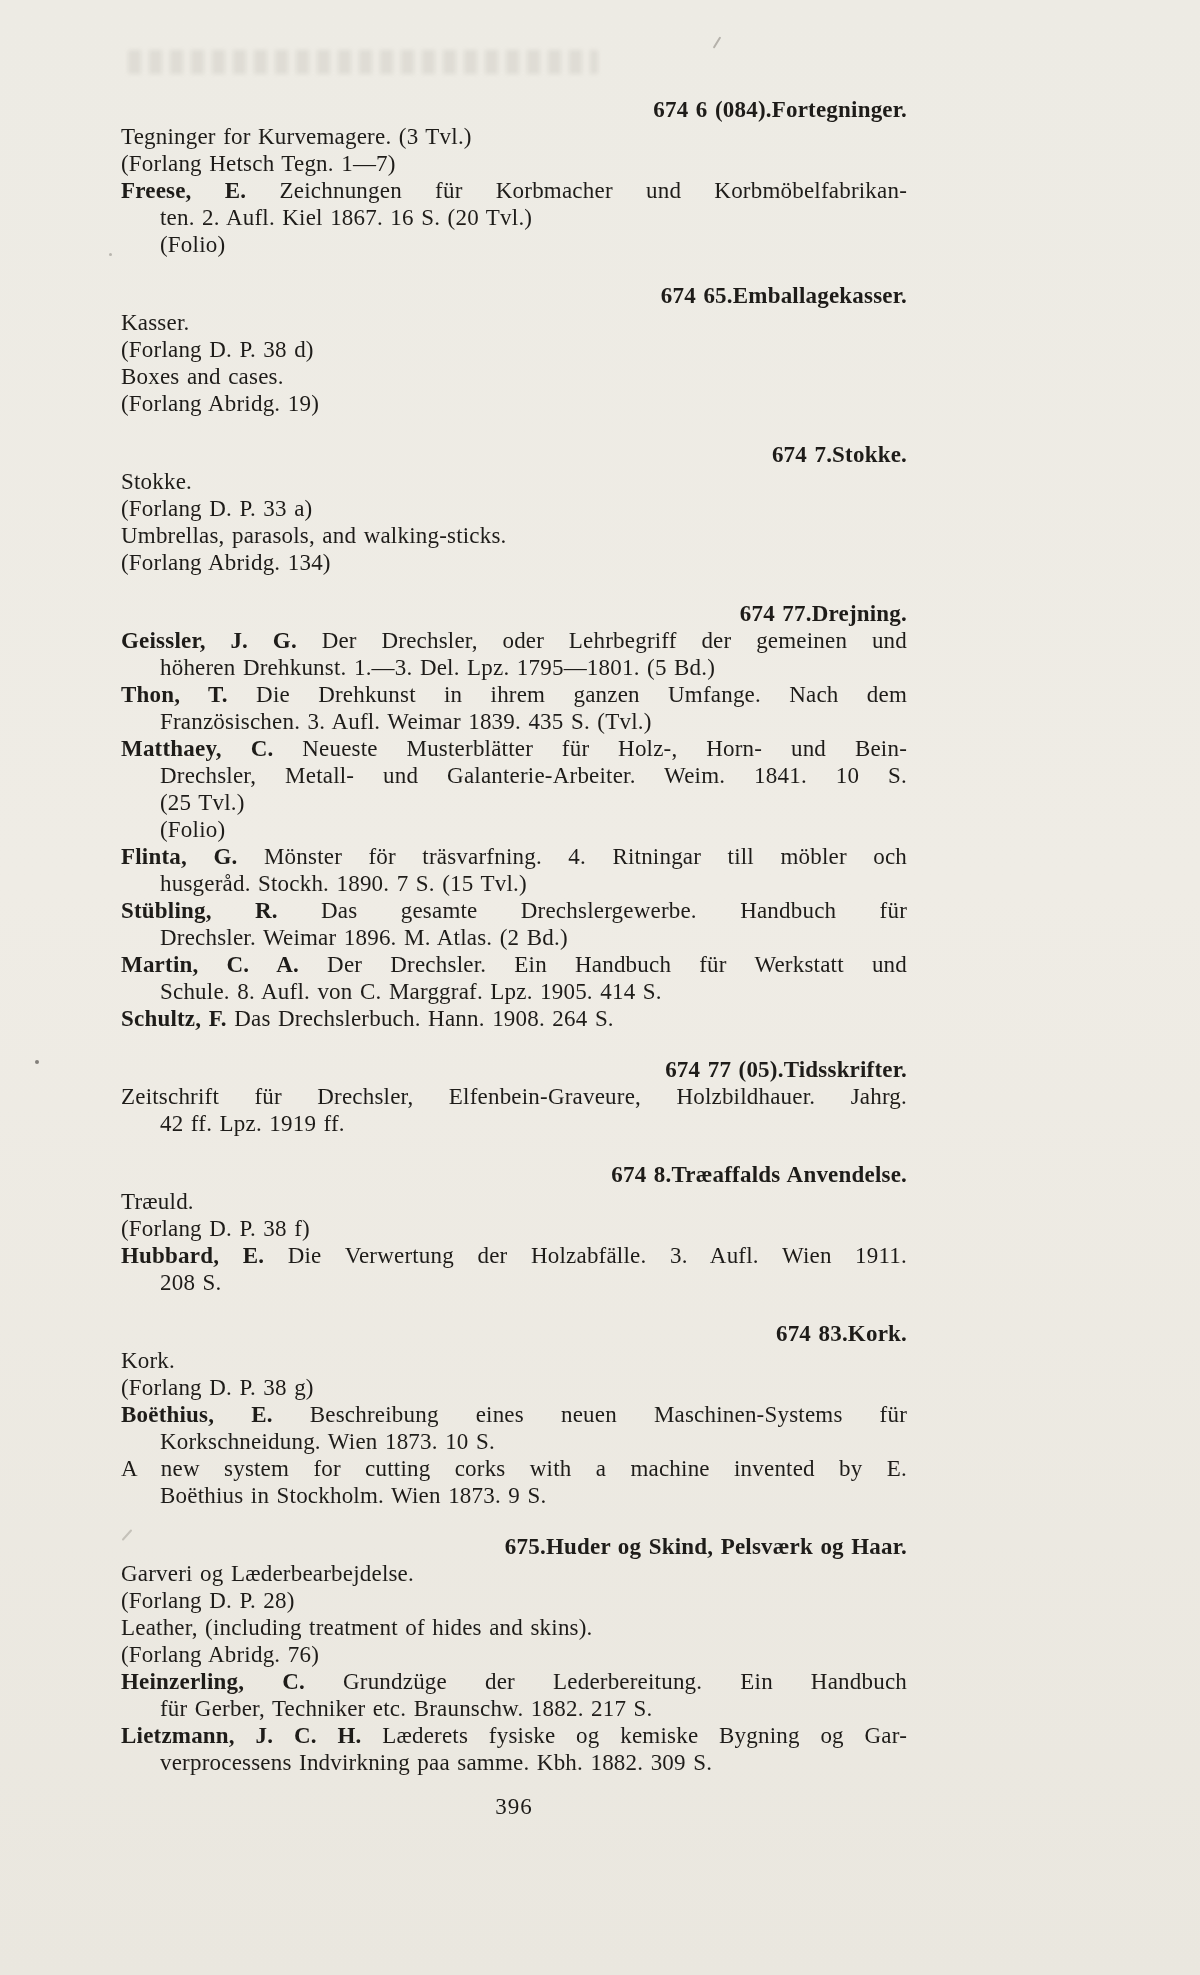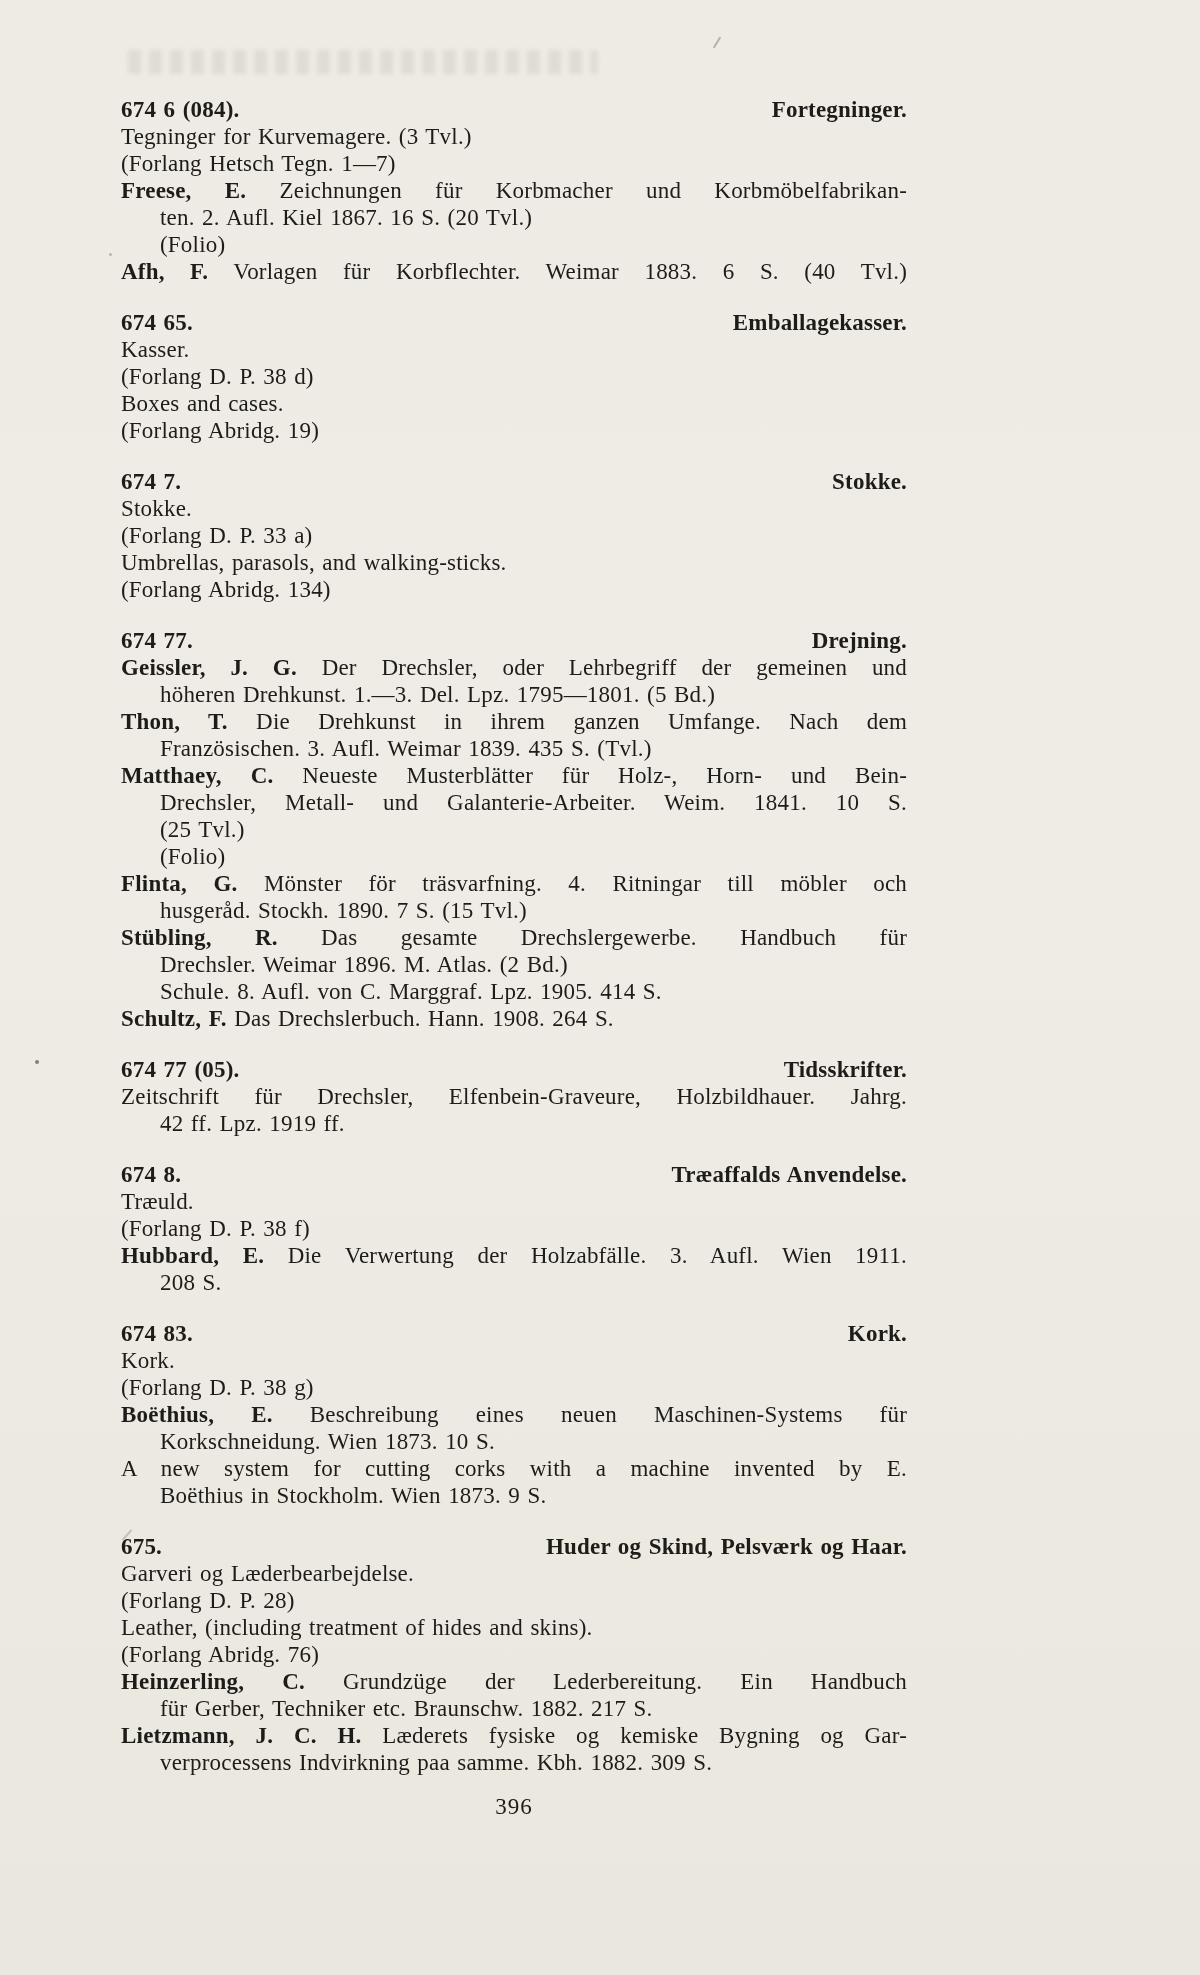--- a/index.html
+++ b/index.html
@@ -17,21 +17,21 @@
     left: 121px;
     top: 96px;
     width: 786px;
   }
   .line {
     font-size: 23px;
     line-height: 27px;
     word-spacing: 1.5px;
     letter-spacing: 0.2px;
   }
-  .line.heading { display: flex; justify-content: space-between; font-weight: 700; }
+  .line.heading { display: flex; justify-content: flex-end; font-weight: 700; }
   .line.split   { display: flex; justify-content: space-between; flex-direction: column; }
   .line.right   { text-align: left; }
   .line.center  { text-align: center; margin-top: 17px; letter-spacing: 1px; }
   .lead         { font-weight: 700; }
   .indent       { padding-left: 39px; }
   .justify      { text-align: justify; text-align-last: justify; }
   .gap          { margin-top: 24px; }
 
   
   .ghost {
@@ -60,21 +60,20 @@
         <span class="cell-left">674 6 (084).</span>
         <span class="cell-right">Fortegninger.</span>
       </div>
       <div class="line entry"><span class="txt">Tegninger for Kurvemagere.  (3 Tvl.)</span></div>
       <div class="line right"><span class="right-only">(Forlang Hetsch Tegn. 1—7)</span></div>
       <div class="line entry justify"><span class="lead">Freese, E.</span> <span class="txt">Zeichnungen für Korbmacher und Korbmöbelfabrikan-</span></div>
       <div class="line split indent">
         <span class="cell-left">ten. 2. Aufl. Kiel 1867. 16 S. (20 Tvl.)</span>
         <span class="cell-right">(Folio)</span>
       </div>
-      <div class="line entry justify"><span class="lead">Afh, F.</span> <span class="txt">Vorlagen für Korbflechter. Weimar 1883. 6 S. (40 Tvl.)</span></div>
       <div class="line heading gap">
         <span class="cell-left">674 65.</span>
         <span class="cell-right">Emballagekasser.</span>
       </div>
       <div class="line split">
         <span class="cell-left">Kasser.</span>
         <span class="cell-right">(Forlang D. P. 38 d)</span>
       </div>
       <div class="line split">
         <span class="cell-left">Boxes and cases.</span>
@@ -103,20 +102,21 @@
       <div class="line entry justify"><span class="lead">Matthaey, C.</span> <span class="txt">Neueste Musterblätter für Holz-, Horn- und Bein-</span></div>
       <div class="line entry indent justify"><span class="txt">Drechsler, Metall- und Galanterie-Arbeiter. Weim. 1841. 10 S.</span></div>
       <div class="line split indent">
         <span class="cell-left">(25 Tvl.)</span>
         <span class="cell-right">(Folio)</span>
       </div>
       <div class="line entry justify"><span class="lead">Flinta, G.</span> <span class="txt">Mönster för träsvarfning. 4. Ritningar till möbler och</span></div>
       <div class="line entry indent"><span class="txt">husgeråd. Stockh. 1890. 7 S. (15 Tvl.)</span></div>
       <div class="line entry justify"><span class="lead">Stübling, R.</span> <span class="txt">Das gesamte Drechslergewerbe. Handbuch für</span></div>
       <div class="line entry indent"><span class="txt">Drechsler. Weimar 1896. M. Atlas. (2 Bd.)</span></div>
+      <div class="line entry justify"><span class="lead">Martin, C. A.</span> <span class="txt">Der Drechsler. Ein Handbuch für Werkstatt und</span></div>
       <div class="line entry indent"><span class="txt">Schule. 8. Aufl. von C. Marggraf. Lpz. 1905. 414 S.</span></div>
       <div class="line entry"><span class="lead">Schultz, F.</span> <span class="txt">Das Drechslerbuch. Hann. 1908. 264 S.</span></div>
       <div class="line heading gap">
         <span class="cell-left">674 77 (05).</span>
         <span class="cell-right">Tidsskrifter.</span>
       </div>
       <div class="line entry justify"><span class="txt">Zeitschrift für Drechsler, Elfenbein-Graveure, Holzbildhauer. Jahrg.</span></div>
       <div class="line entry indent"><span class="txt">42 ff. Lpz. 1919 ff.</span></div>
       <div class="line heading gap">
         <span class="cell-left">674 8.</span>

